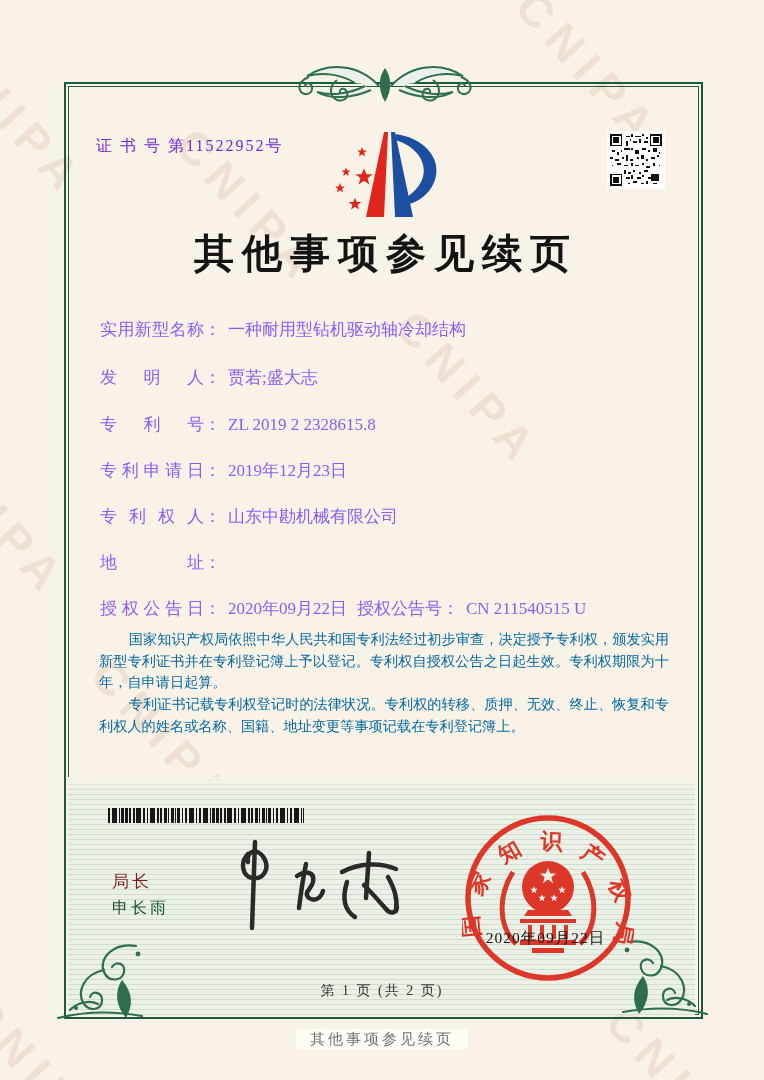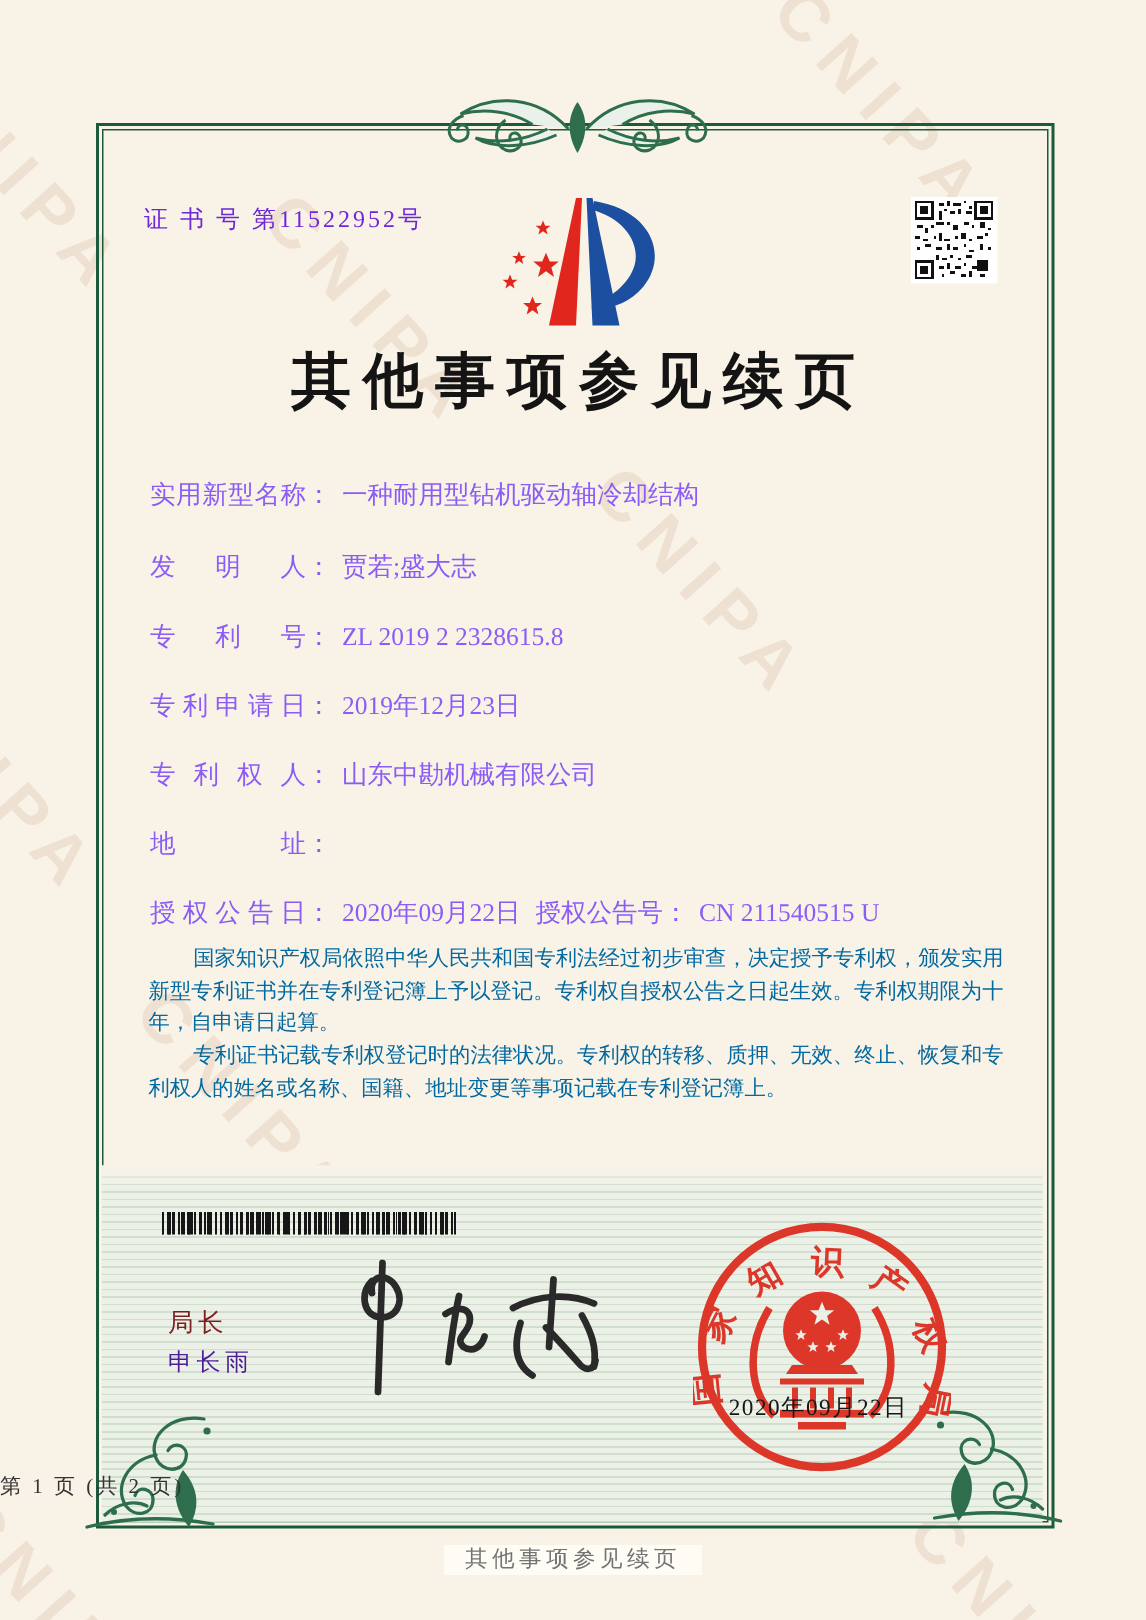--- a/index.html
+++ b/index.html
@@ -42,28 +42,28 @@
   .band::before{content:"";position:absolute;left:0;top:0;right:0;height:14px;
         background:linear-gradient(#f9f3e7,rgba(249,243,231,0));}
 
   .barcode{position:absolute;left:108px;top:808px;width:196px;height:15px;
       background-image:
         repeating-linear-gradient(90deg,#161616 0 1.5px,transparent 1.5px 3.5px),
         repeating-linear-gradient(90deg,#161616 0 1px,transparent 1px 6.5px),
         repeating-linear-gradient(90deg,transparent 0 4px,#161616 4px 6px,transparent 6px 13px);}
 
   .role{position:absolute;left:112px;top:870px;font-size:17px;color:#7f1d1d;letter-spacing:3px;}
-  .signer{position:absolute;left:112px;top:898px;font-size:16px;color:#4c1d95;letter-spacing:3px;}
+  .signer{position:absolute;left:112px;top:898px;font-size:16px;color:#14532d;letter-spacing:3px;}
   .signature{position:absolute;left:218px;top:836px;}
 
   .seal{position:absolute;left:462px;top:812px;}
   .seal-date{position:absolute;left:473px;top:928px;width:145px;text-align:center;
              font-size:15.5px;color:#151515;letter-spacing:1px;}
 
-  .page-ind{position:absolute;left:0;right:0;top:982px;text-align:left;font-size:14px;color:#333;letter-spacing:2px;}
+  .page-ind{position:absolute;left:0;right:0;top:982px;text-align:center;font-size:14px;color:#333;letter-spacing:2px;}
   .footer-note{position:absolute;left:0;right:0;top:1030px;text-align:center;font-size:15px;color:#737373;letter-spacing:3px;}
   .footer-note span{background:rgba(255,253,247,0.85);padding:2px 14px;}
 
   .orn-top{position:absolute;left:279px;top:56px;}
   .fl-left{position:absolute;left:52px;top:940px;}
   .fl-right{position:absolute;left:617px;top:936px;}
 </style>
 </head>
 <body>
 

